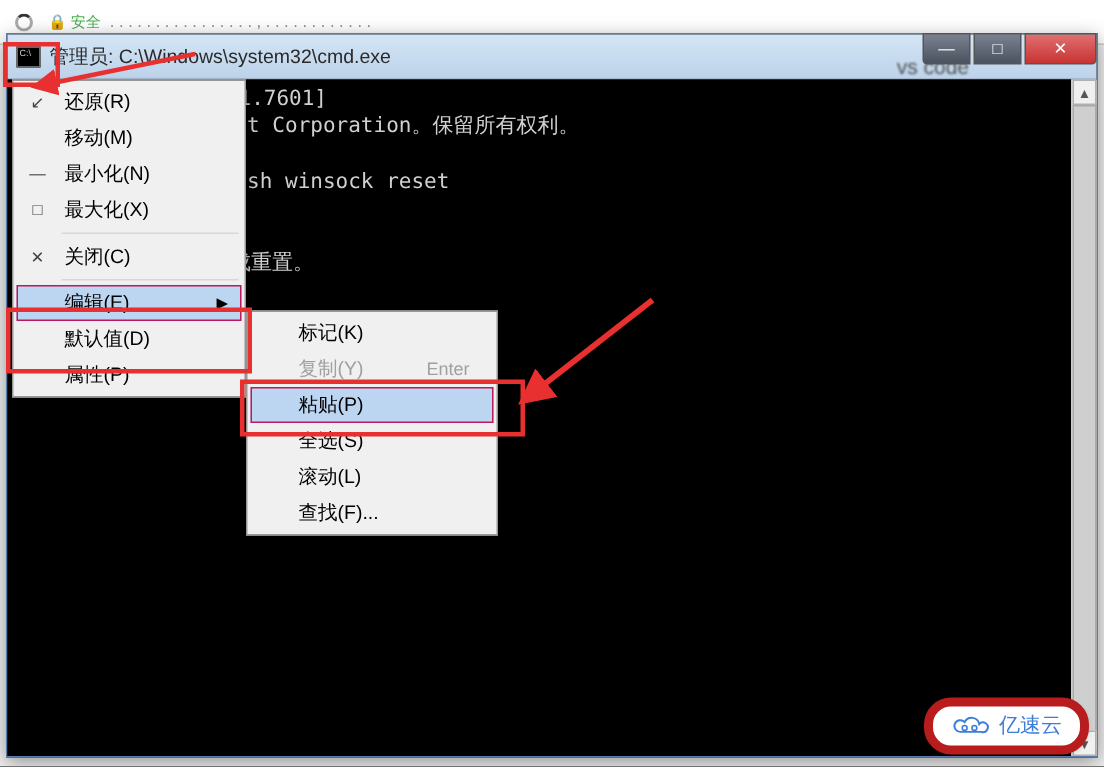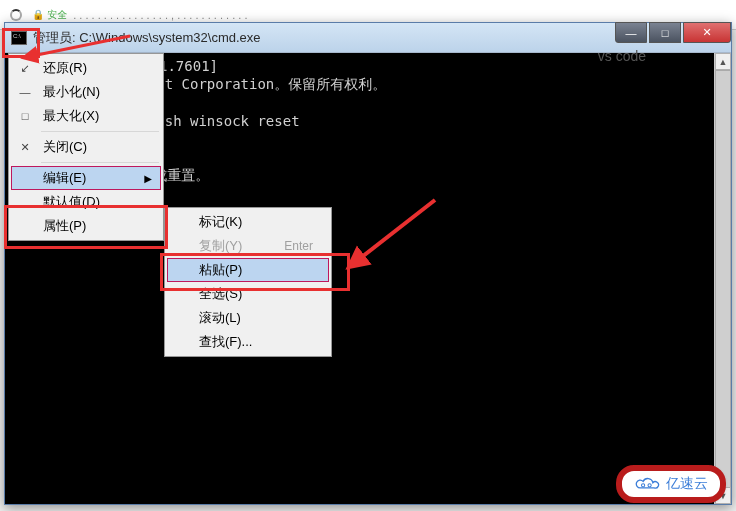--- a/index.html
+++ b/index.html
@@ -226,21 +226,21 @@
       gap: 6px;
       color: #3b7dd8;
       font-size: 14px;
       z-index: 30;
       box-shadow: 0 1px 3px rgba(0,0,0,0.1);
     }
     .watermark svg { width: 26px; height: 16px; }
     
     .bg-text-vs {
       position: absolute;
-      top: 48px;
+      top: 36px;
       right: 90px;
       color: #555;
       font-size: 14px;
       z-index: 1;
       filter: blur(0.6px);
     }
   </style>
 </head>
 <body>
 
@@ -277,20 +277,24 @@
     <div class="arrow" style="position:absolute;bottom:0;width:100%;">▼</div>
   </div>
 </div>
 
 <div class="menu menu1">
   <div class="menu-item">
     <span class="icon-slot">↙</span>
     <span>还原(R)</span>
   </div>
   <div class="menu-item">
+    <span class="icon-slot"></span>
+    <span>移动(M)</span>
+  </div>
+  <div class="menu-item">
     <span class="icon-slot">—</span>
     <span>最小化(N)</span>
   </div>
   <div class="menu-item">
     <span class="icon-slot">□</span>
     <span>最大化(X)</span>
   </div>
   <div class="menu-sep"></div>
   <div class="menu-item">
     <span class="icon-slot">✕</span>

